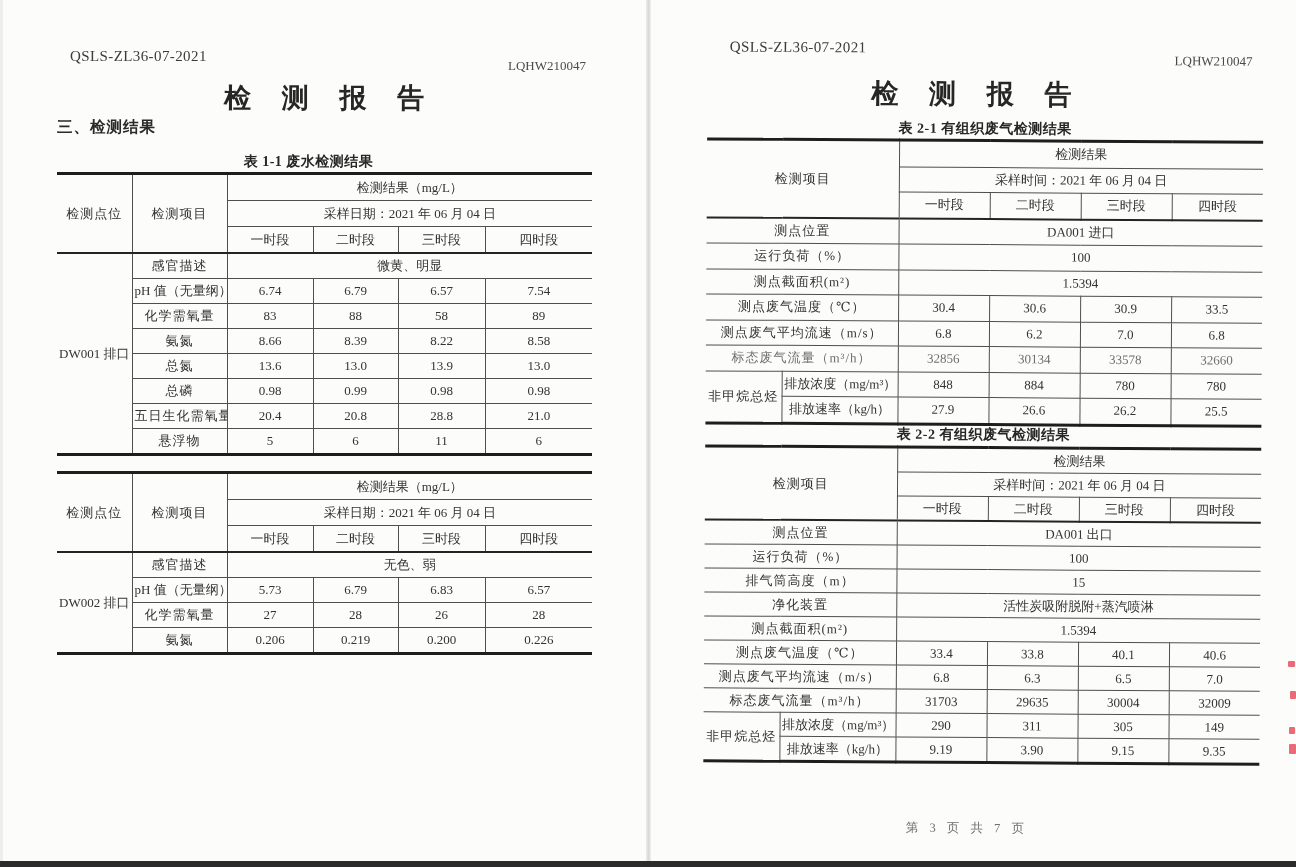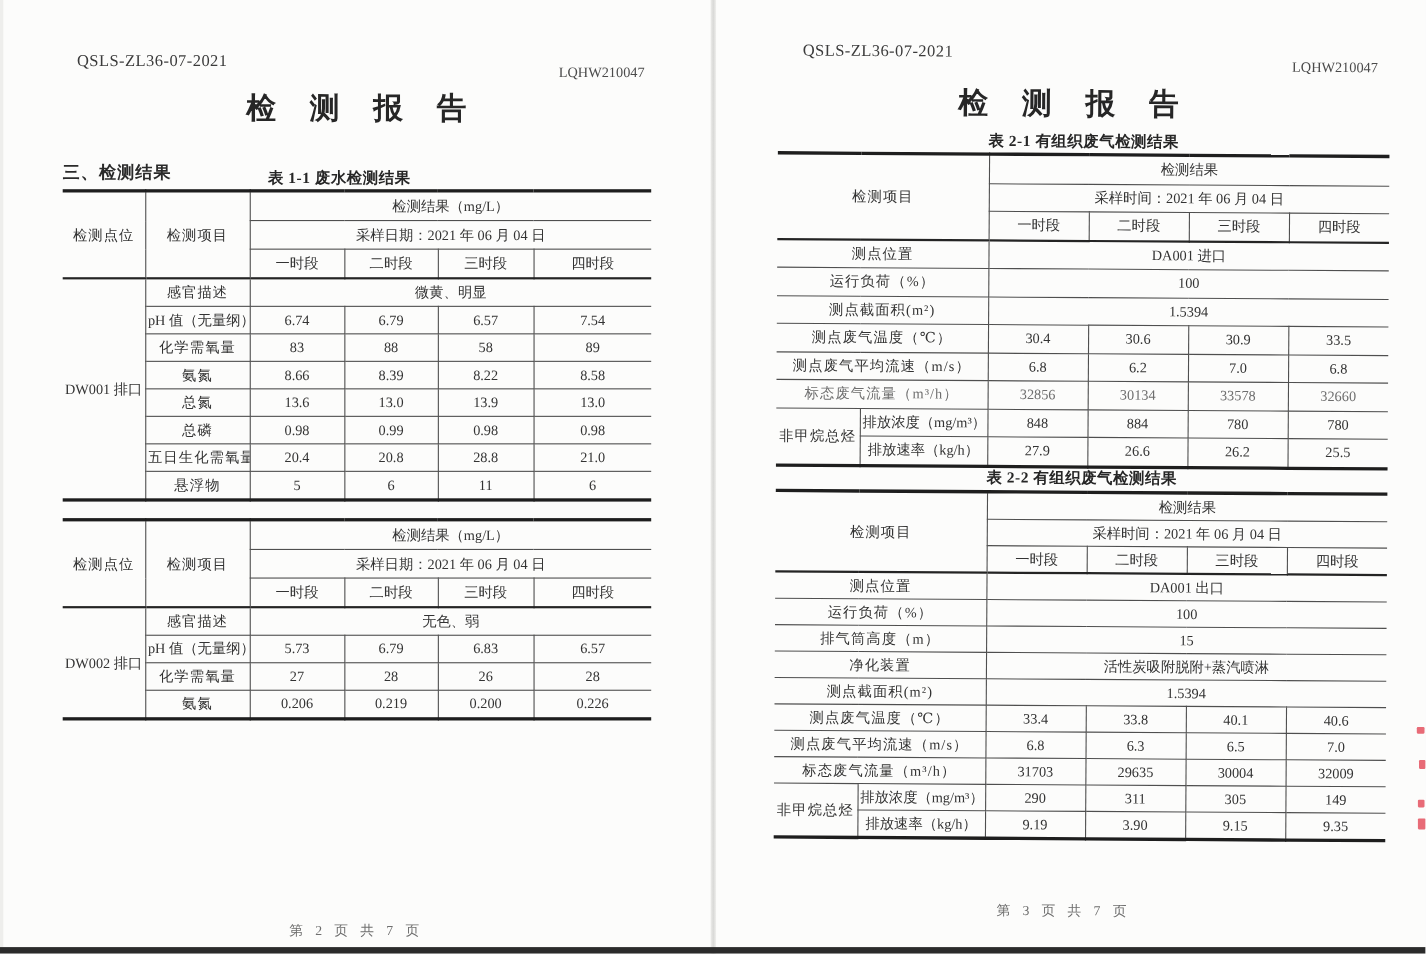--- a/index.html
+++ b/index.html
@@ -45,21 +45,21 @@
   #rm3{left:1289px;top:727px;width:6px;height:7px;}
   #rm4{left:1289px;top:744px;width:7px;height:10px;}
 </style>
 </head>
 <body>
 
 <div class="page" id="left-page">
   <div class="doc-code" style="left:70px;top:48px;">QSLS-ZL36-07-2021</div>
   <div class="report-no" style="left:508px;top:58px;">LQHW210047</div>
   <div class="report-title" style="top:80px;">检 测 报 告</div>
-  <div class="section-heading" style="left:57px;top:147px;">三、检测结果</div>
+  <div class="section-heading" style="left:57px;top:117px;">三、检测结果</div>
 
   <div class="table-title" style="left:41px;top:153px;width:535px;">表 1-1 废水检测结果</div>
   <table class="wtable" style="left:57px;top:172px;width:535px;">
     <colgroup>
         <col style="width:75px">
         <col style="width:95px">
         <col style="width:86px">
         <col style="width:85px">
         <col style="width:87px">
         <col style="width:107px">
@@ -182,21 +182,20 @@
     <tr>
       <td class="lbl">氨氮</td>
       <td>0.206</td>
       <td>0.219</td>
       <td>0.200</td>
       <td class="nor">0.226</td>
     </tr>
   </tbody>
     </table>
 
-  <div class="page-footer" style="top:838px;">第 2 页 共 7 页</div>
 </div>
 
 <div class="page" id="right-page">
  <div id="right-inner">
   <div class="doc-code" style="left:82px;top:40px;">QSLS-ZL36-07-2021</div>
   <div class="report-no" style="left:527px;top:52px;">LQHW210047</div>
   <div class="report-title" style="top:76px;">检 测 报 告</div>
 
   <div class="table-title" style="left:60px;top:120px;width:556px;">表 2-1  有组织废气检测结果</div>
   <table class="gtable" id="gas-table-1" style="left:60px;top:139px;width:556px;">

